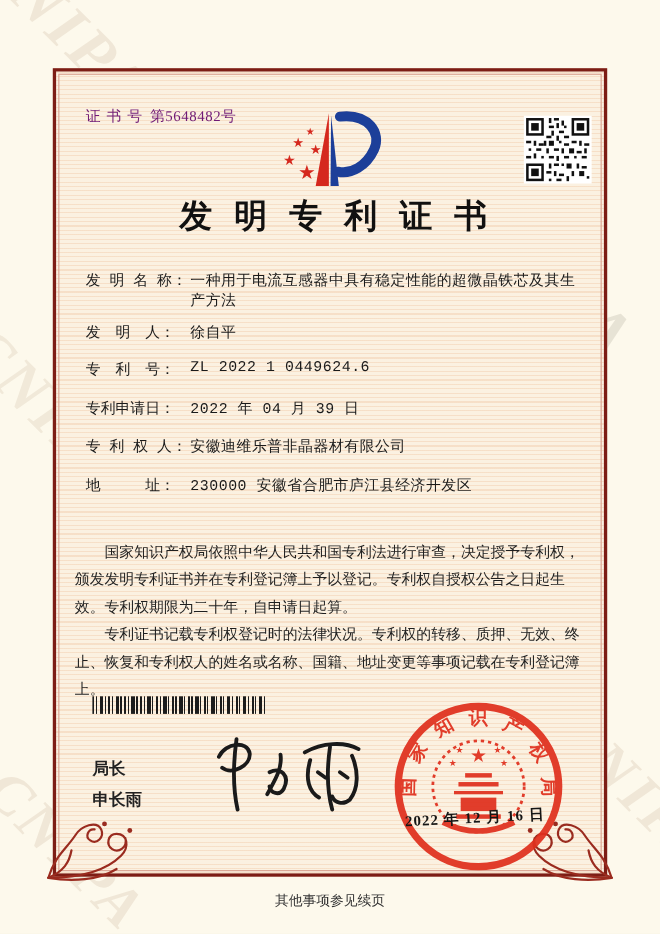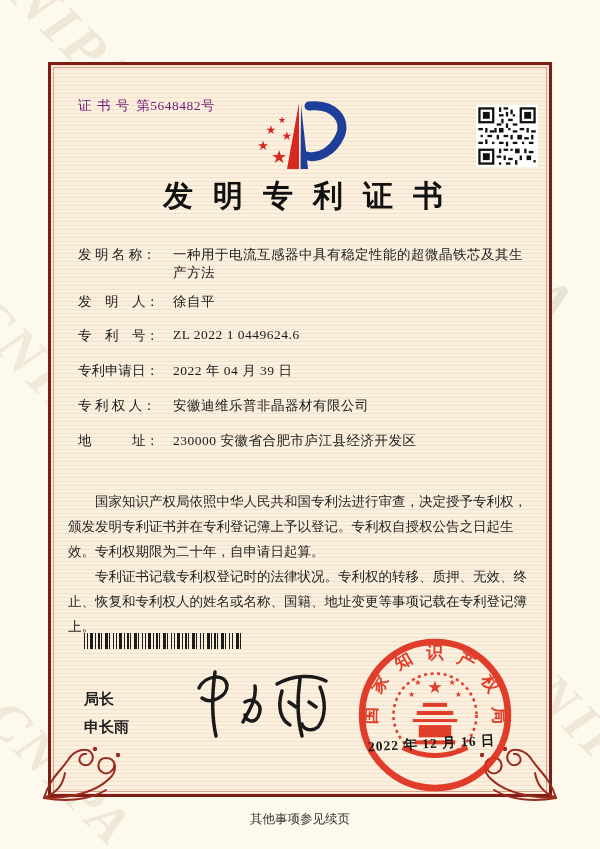--- a/index.html
+++ b/index.html
@@ -38,21 +38,21 @@
   
   .cert-no{position:absolute;left:78px;top:97px;font-size:13.5px;color:#701a75;letter-spacing:1px;}
   .cert-no .num{margin-left:6px;letter-spacing:0.5px;}
   .logo{position:absolute;left:232px;top:96px;}
   .qr{position:absolute;left:476px;top:105px;}
   .title{
     position:absolute;left:3px;top:176px;width:600px;text-align:center;
     font-size:30px;font-weight:bold;letter-spacing:20px;text-indent:20px;color:#111;
   }
   
-  .field-row{position:absolute;left:78px;width:456px;font-size:13.5px;color:#1a1a1a;}
+  .field-row{position:absolute;left:78px;width:456px;font-size:13.5px;color:#1a1a1a;font-family:Liberation Mono, monospace;}
   .field-label{display:inline-block;width:95px;white-space:pre;vertical-align:top;}
   .field-value{display:inline-block;width:356px;vertical-align:top;letter-spacing:0.5px;}
   .fr0{top:246px;} .fr1{top:293px;} .fr2{top:327px;} .fr3{top:362px;}
   .fr4{top:397px;} .fr5{top:432px;} .fr6{top:467px;}
   .pair2{position:absolute;left:252px;top:0;white-space:nowrap;}
   .pair2 .field-label{width:auto;margin-right:6px;}
   
   .paras{position:absolute;left:68px;top:489px;width:468px;font-size:13.5px;line-height:25px;color:#1f1f1f;}
   .paras p{margin:0;text-indent:2em;}
   

